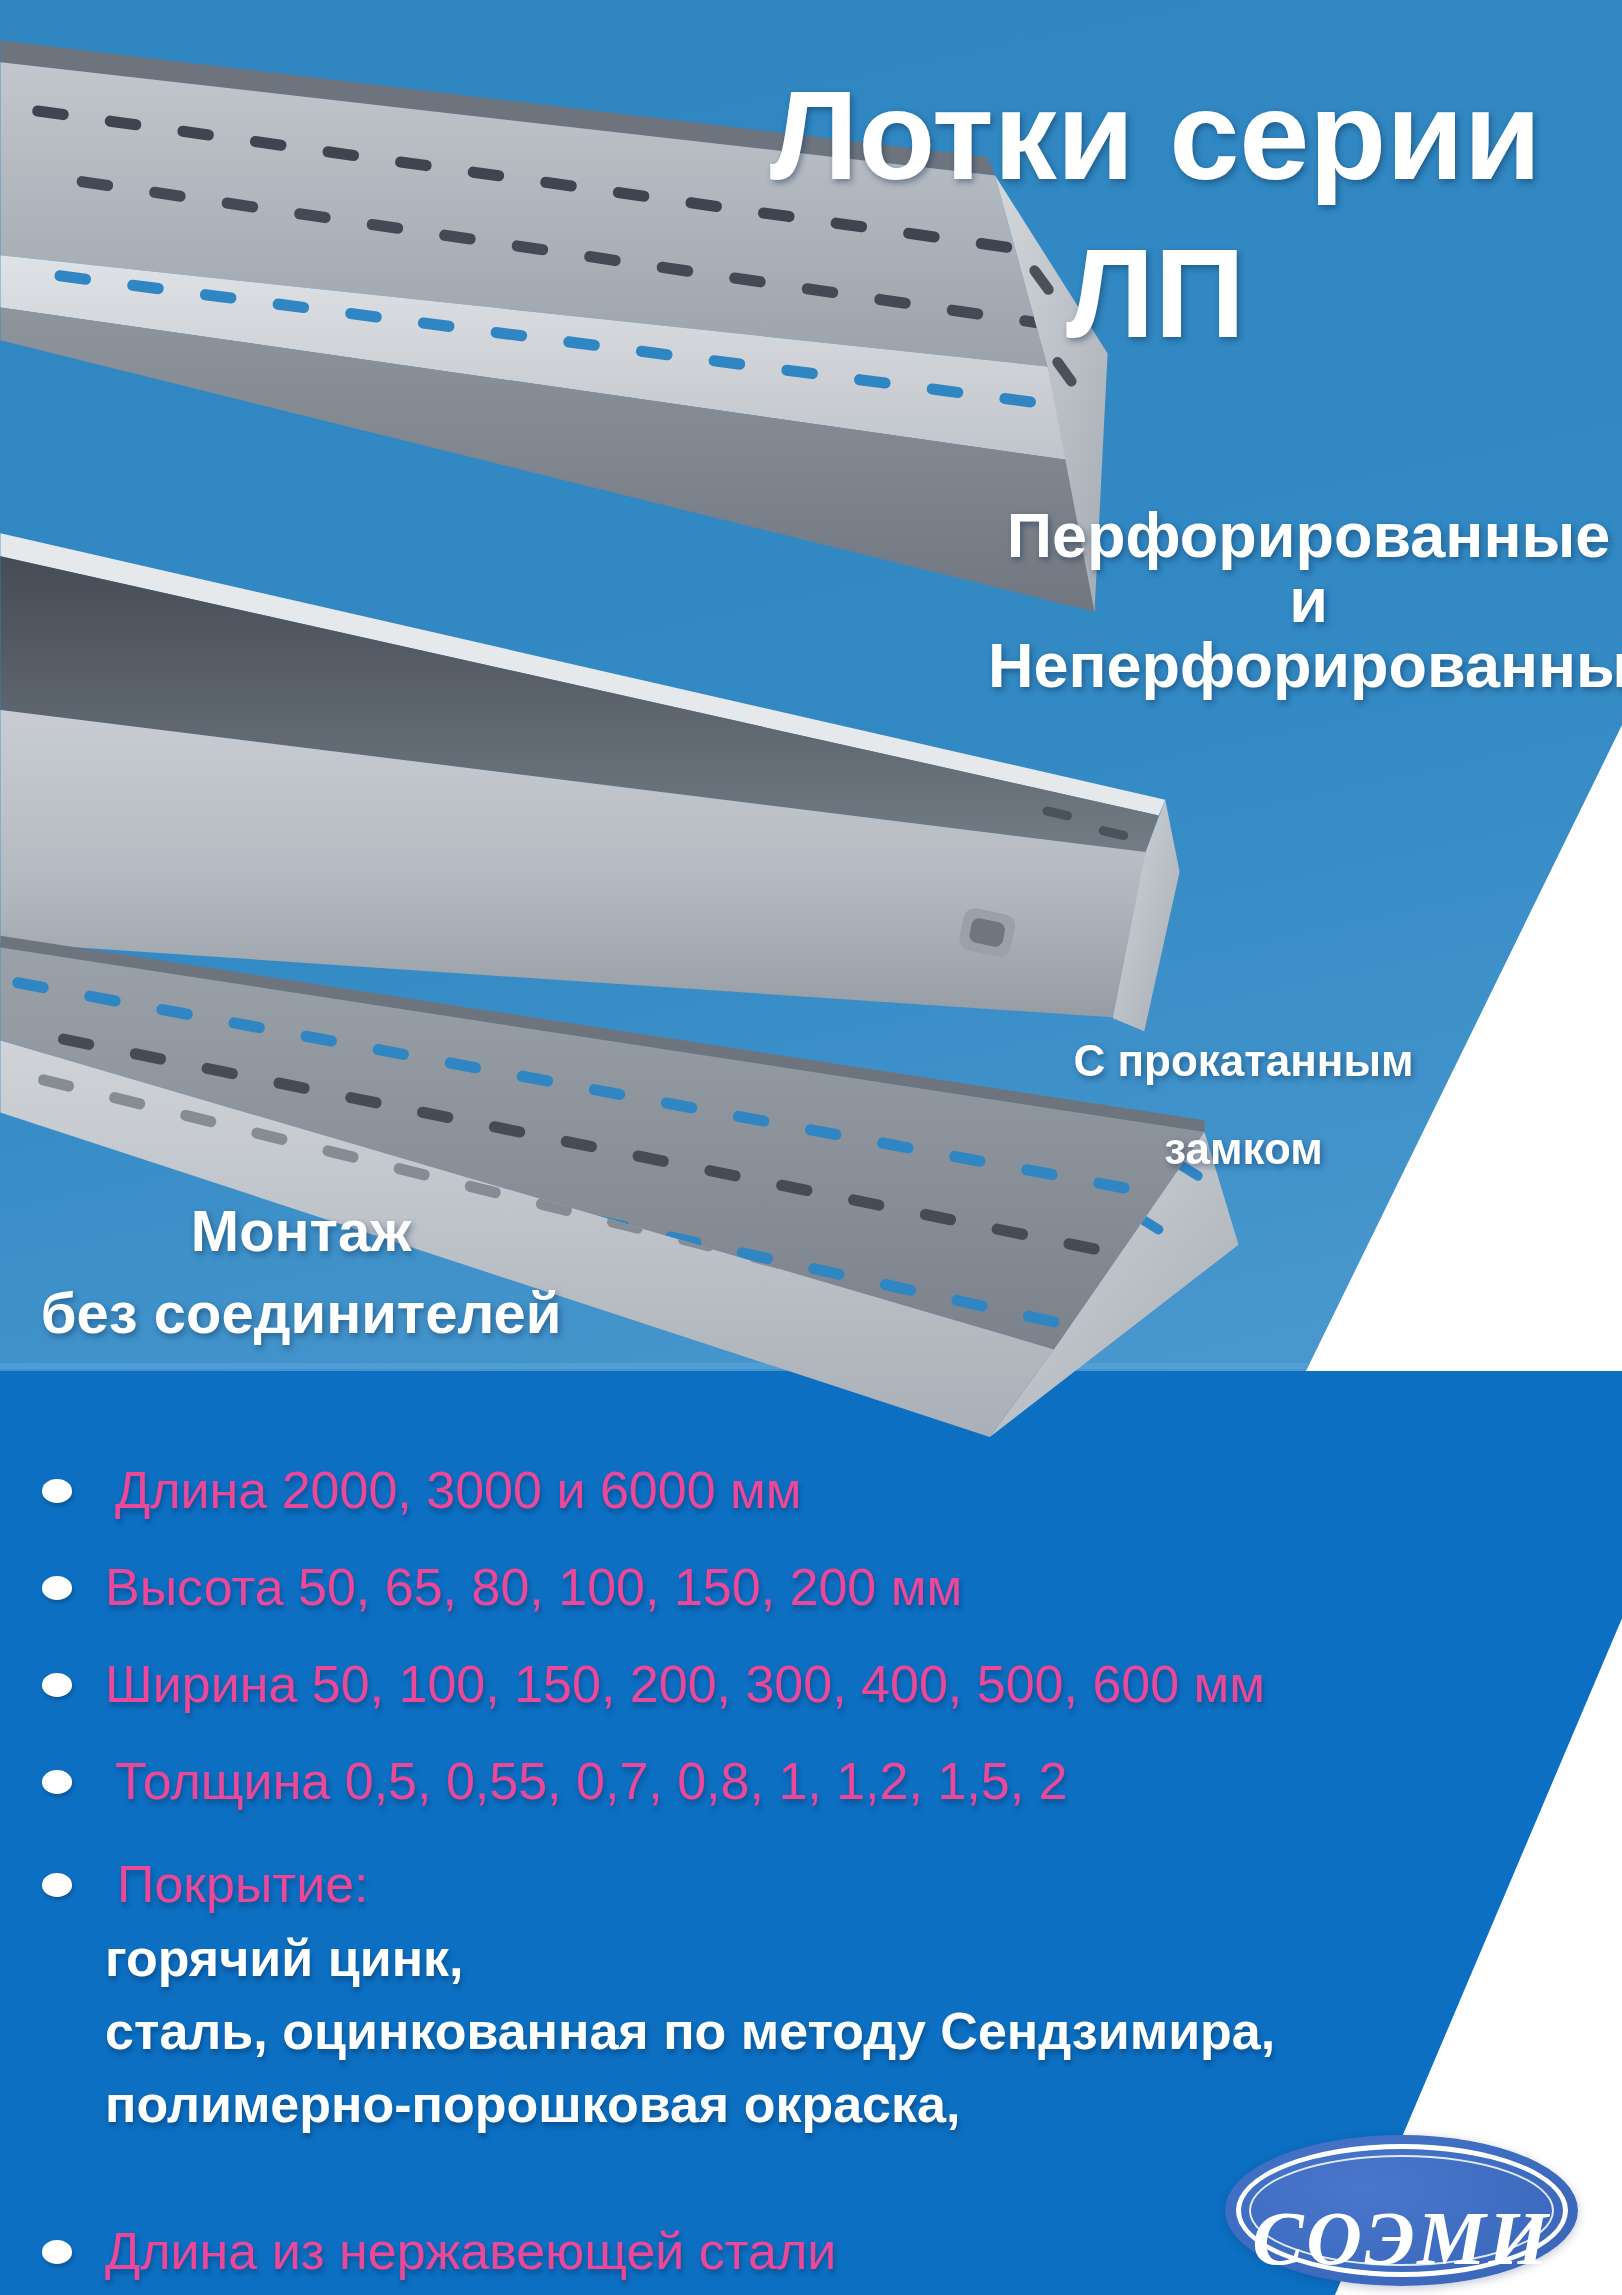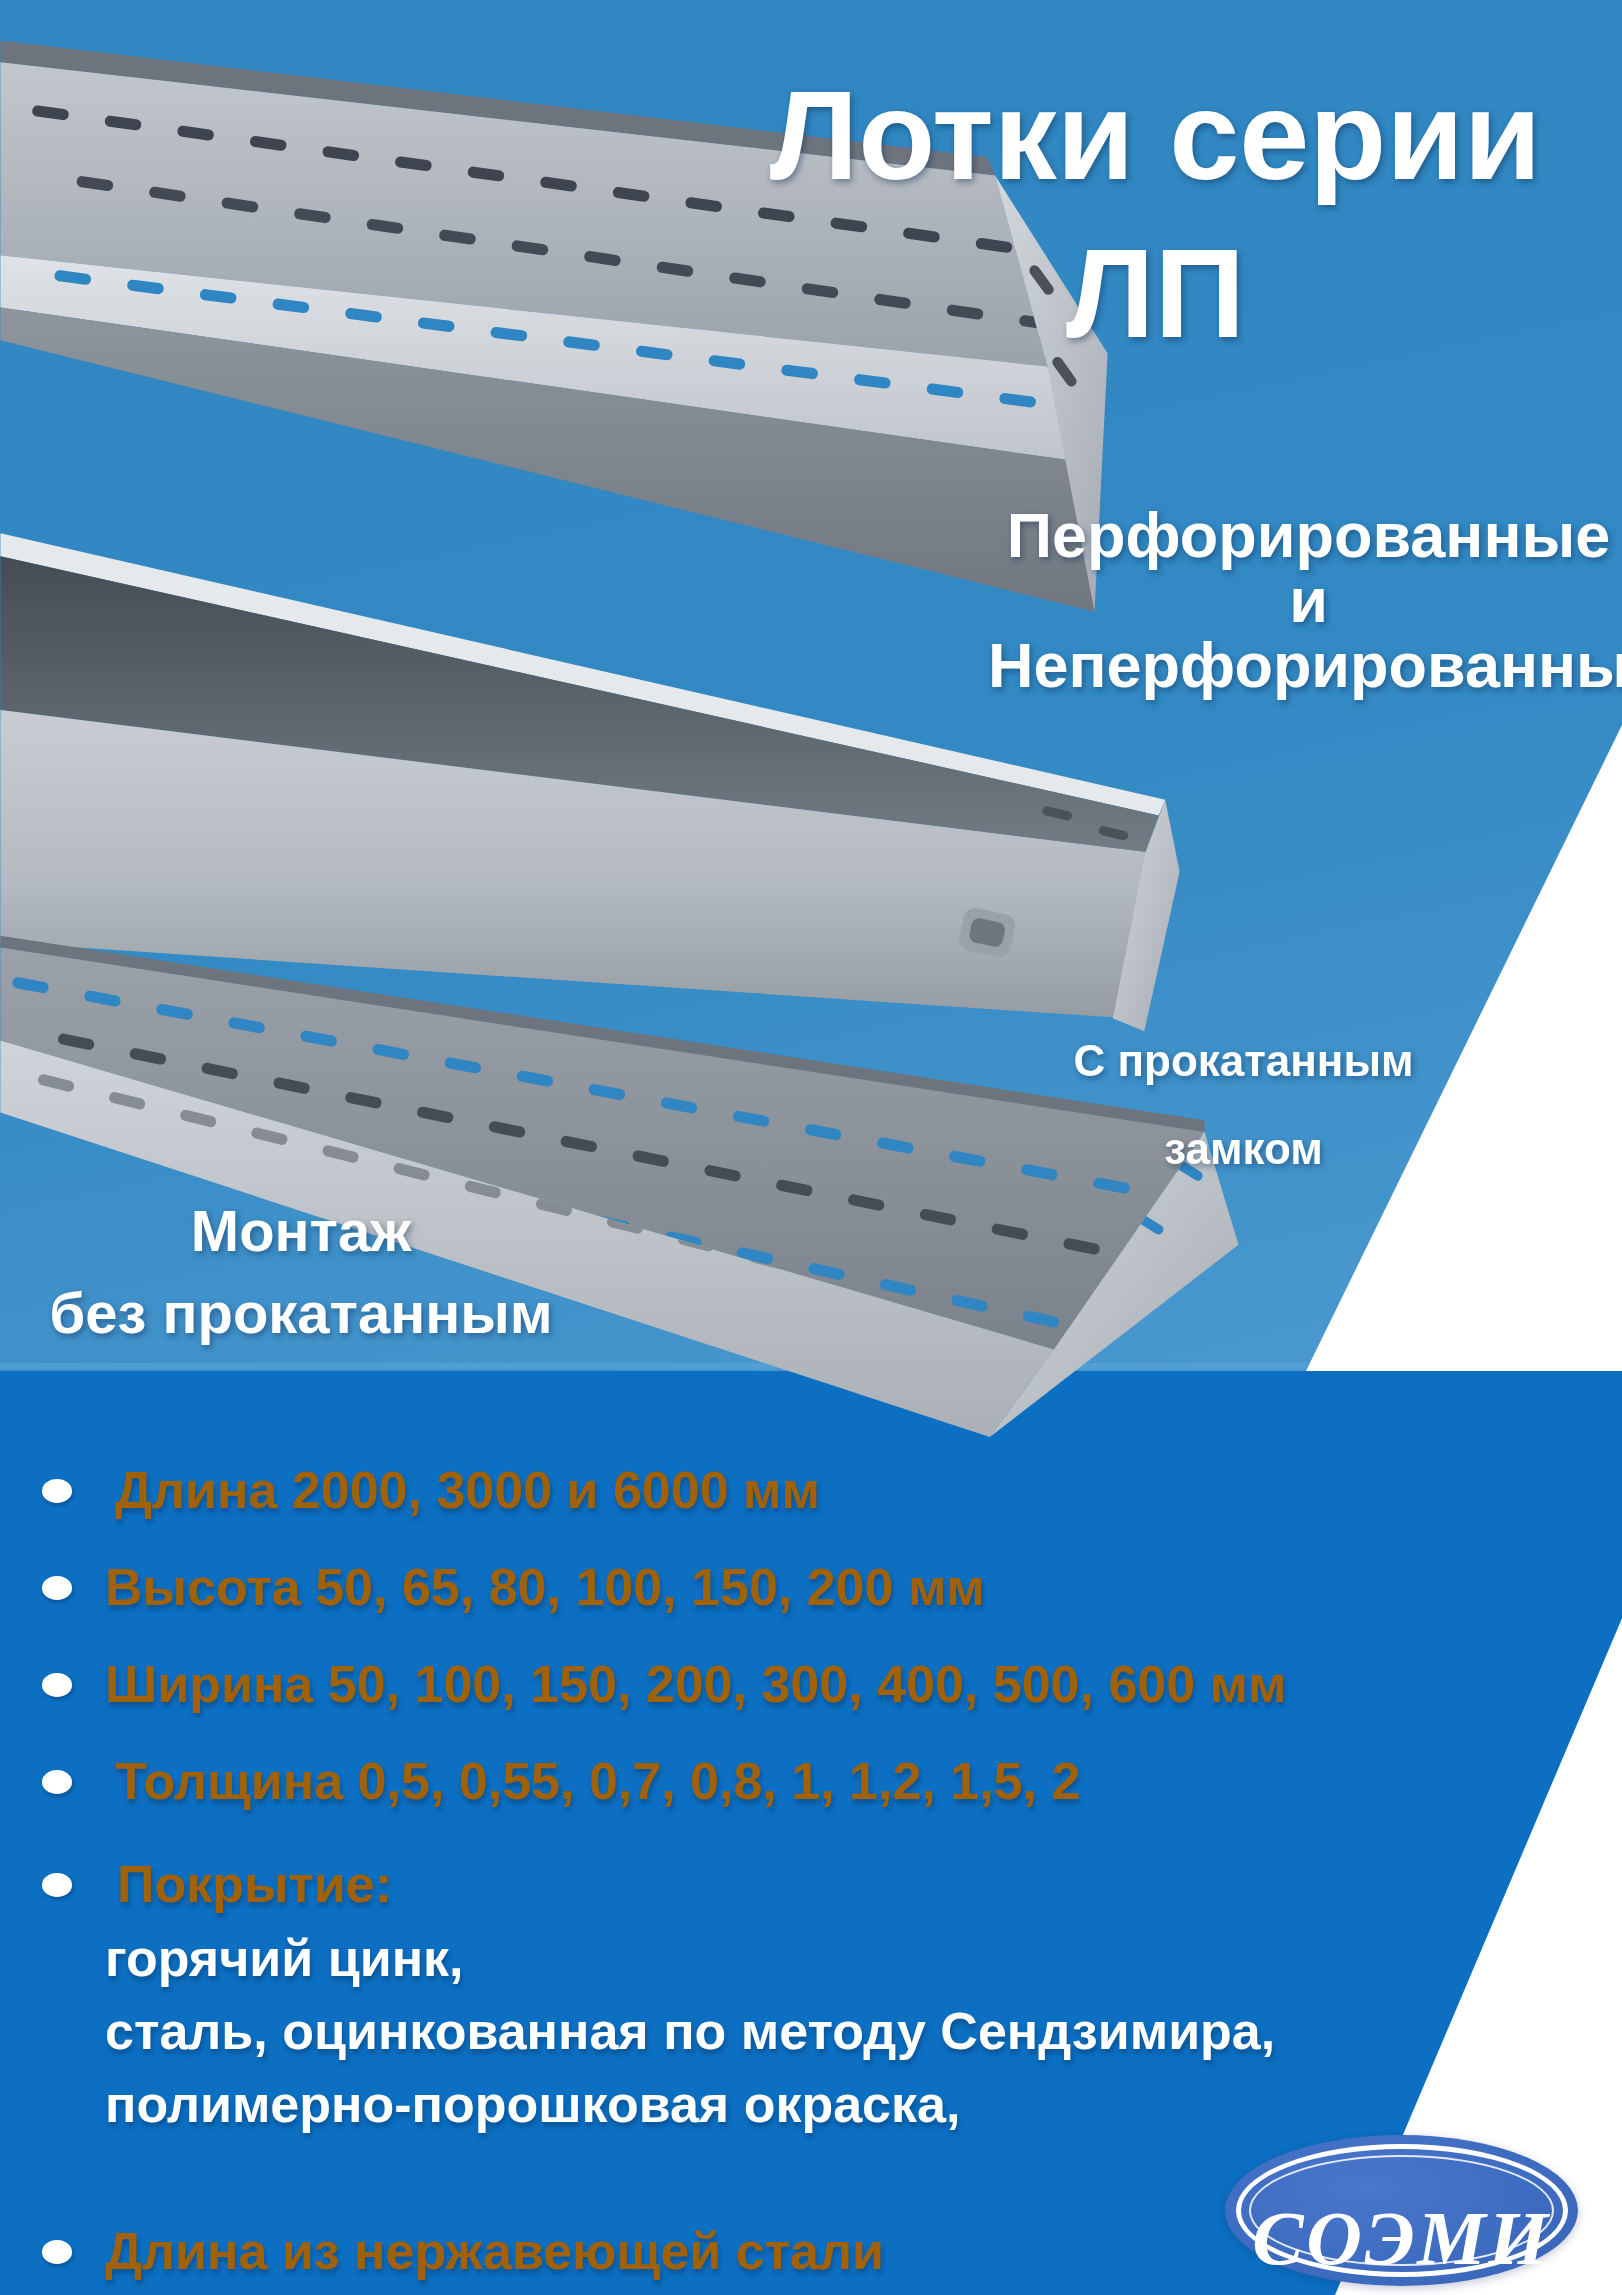--- a/index.html
+++ b/index.html
@@ -16,21 +16,21 @@
   .art{position:absolute;left:0;top:0;width:1623px;height:2295px;}
 
   .t-white{position:absolute;color:#ffffff;font-weight:bold;text-align:center;
         text-shadow:2px 3.3px 5.9px rgba(10,40,80,.45);white-space:pre-line;}
   .title-line1{left:707px;top:54px;width:897px;font-size:126px;line-height:164px;}
   .title-line2{left:707px;top:212px;width:897px;font-size:126px;line-height:164px;}
   .perf-block{left:988px;top:503px;width:641px;font-size:63px;line-height:65px;}
   .lock-block{left:923px;top:1017px;width:641px;font-size:44px;line-height:88px;}
   .mount-block{left:19.6px;top:1190px;width:563px;font-size:58px;line-height:82px;}
 
-  .spec-text{position:absolute;color:#a16207;font-weight:bold;font-size:52px;line-height:65px;
+  .spec-text{position:absolute;color:#ec4899;font-weight:normal;font-size:52px;line-height:65px;
         text-align:right;text-shadow:1.3px 3.9px 5.2px rgba(0,30,60,.35);white-space:nowrap;}
   .spec-sub{position:absolute;color:#ffffff;font-weight:bold;font-size:52px;line-height:73px;
         text-align:left;text-shadow:1.3px 3.9px 5.2px rgba(0,30,60,.35);white-space:pre-line;}
   .dot{position:absolute;width:30px;height:23.6px;border-radius:50%;background:#ffffff;
         box-shadow:1.3px 2.6px 3.9px rgba(0,30,60,.3);}
 
   .logo{position:absolute;left:1225px;top:2135px;width:353px;height:151px;border-radius:50%;
         background:radial-gradient(ellipse at 40% 35%,#4a77cb 0%,#3e6cc0 55%,#3a63b6 100%);
         display:flex;align-items:flex-end;justify-content:center;
         box-shadow:0 2.6px 9.2px rgba(20,40,90,.25);}
@@ -173,21 +173,21 @@
 
   <div class="t-white title-line1">Лотки серии</div>
   <div class="t-white title-line2">ЛП</div>
 
   <div class="t-white perf-block">Перфорированные
 и
 Неперфорированные</div>
   <div class="t-white lock-block">С прокатанным
 замком</div>
   <div class="t-white mount-block">Монтаж
-без прокатанным</div>
+без соединителей</div>
 
   <div>
     <span class="dot" style="left:42px;top:1479px"></span>
     <div class="spec-text" style="left:115px;top:1458px">Длина 2000, 3000 и 6000 мм</div>
 
     <span class="dot" style="left:42px;top:1576px"></span>
     <div class="spec-text" style="left:105px;top:1555px">Высота 50, 65, 80, 100, 150, 200 мм</div>
 
     <span class="dot" style="left:42px;top:1673px"></span>
     <div class="spec-text" style="left:105px;top:1652px">Ширина 50, 100, 150, 200, 300, 400, 500, 600 мм</div>

